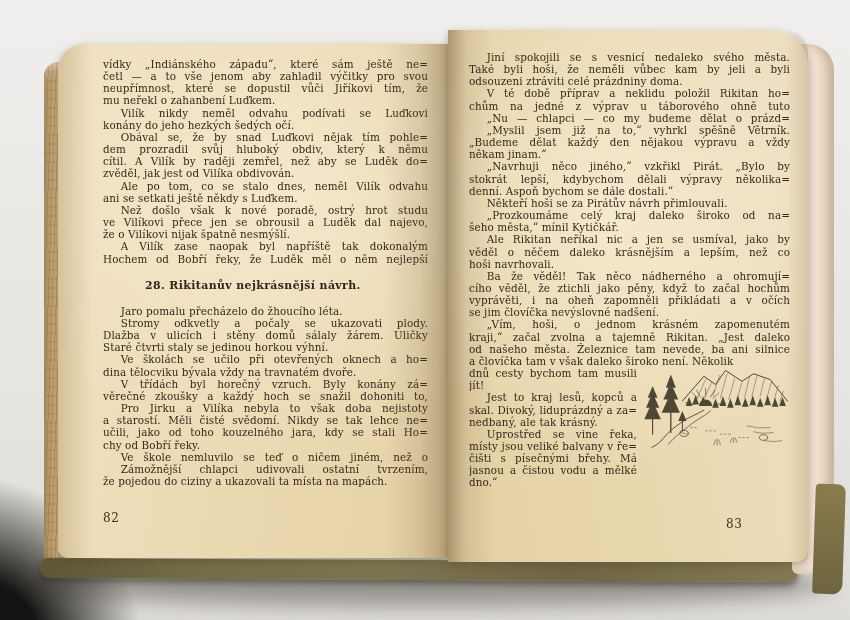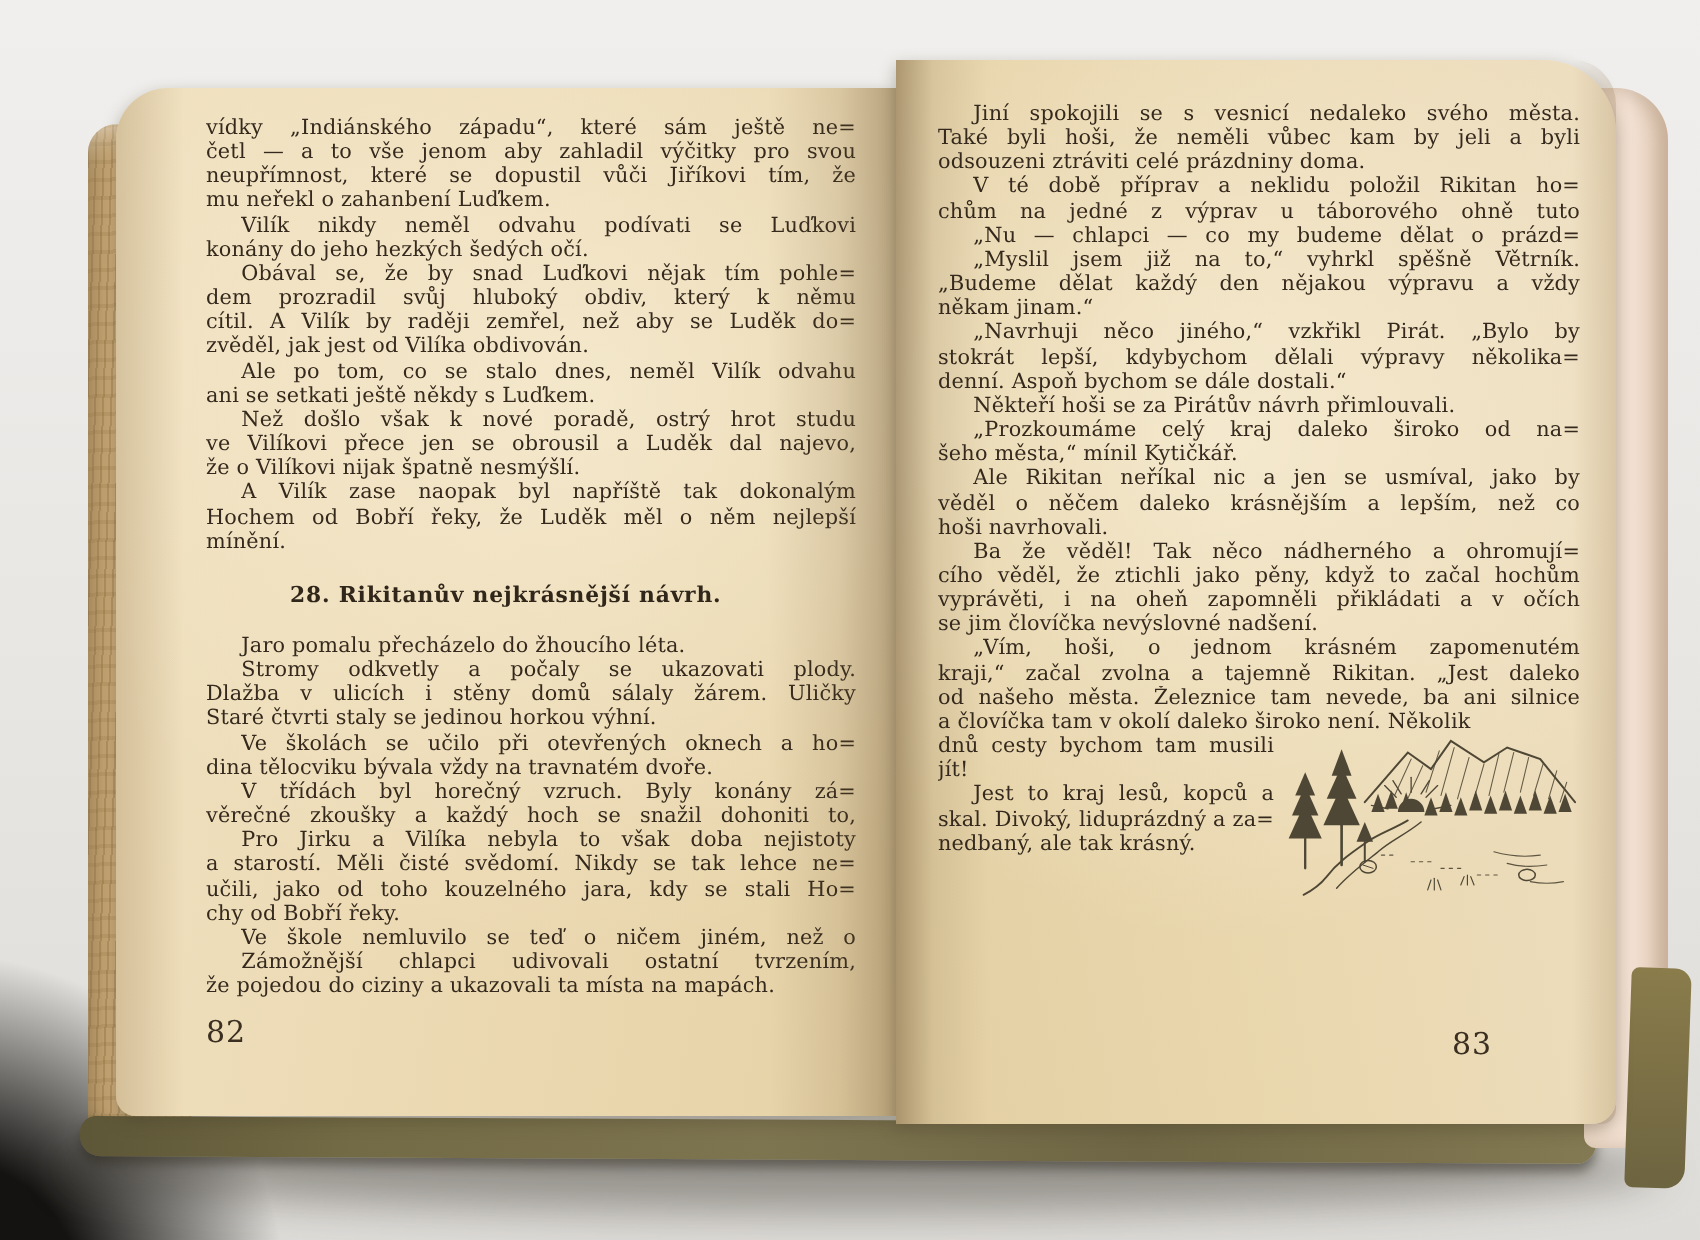--- a/index.html
+++ b/index.html
@@ -100,21 +100,21 @@
   .tline{text-align:justify;text-align-last:justify;white-space:normal;overflow:hidden;}
   .tline.lastline{text-align-last:left;}
   .para{margin:0;}
   .para.indent .tline:first-child{text-indent:1.7em;}
 
   .heading{
     font-size:10.9px;font-weight:bold;letter-spacing:.4px;
     margin:15px 0 13px 0;padding-left:42px;color:#30261a;
   }
 
-  .pagenum{position:absolute;font-size:15px;color:#3a2f21;letter-spacing:.5px;}
+  .pagenum{position:absolute;font-size:12px;color:#3a2f21;letter-spacing:.5px;}
   .pn-left{left:45px;bottom:33px;}
   .pn-right{left:278px;bottom:31px;}
 
   
   .wrap-row{display:flex;align-items:flex-start;}
   .narrowcol{width:168px;flex:0 0 168px;}
   .illustration{flex:1;margin:-4px 0 0 4px;}
   .illustration svg{display:block;width:100%;height:auto;}
 </style>
 </head>
@@ -153,21 +153,20 @@
             <div class="tline lastline">ani se setkati ještě někdy s Luďkem.</div>
           </div>
           <div class="para indent">
             <div class="tline">Než došlo však k nové poradě, ostrý hrot studu</div>
             <div class="tline">ve Vilíkovi přece jen se obrousil a Luděk dal najevo,</div>
             <div class="tline lastline">že o Vilíkovi nijak špatně nesmýšlí.</div>
           </div>
           <div class="para indent">
             <div class="tline">A Vilík zase naopak byl napříště tak dokonalým</div>
             <div class="tline">Hochem od Bobří řeky, že Luděk měl o něm nejlepší</div>
-            <div class="tline lastline">mínění.</div>
           </div>
         </div>
       <div class="heading">28. Rikitanův nejkrásnější návrh.</div>
       <div>
           <div class="para indent">
             <div class="tline lastline">Jaro pomalu přecházelo do žhoucího léta.</div>
           </div>
           <div class="para indent">
             <div class="tline">Stromy odkvetly a počaly se ukazovati plody.</div>
             <div class="tline">Dlažba v ulicích i stěny domů sálaly žárem. Uličky</div>
@@ -239,33 +238,40 @@
           <div class="para indent">
             <div class="tline">Ba že věděl! Tak něco nádherného a ohromují=</div>
             <div class="tline">cího věděl, že ztichli jako pěny, když to začal hochům</div>
             <div class="tline">vyprávěti, i na oheň zapomněli přikládati a v očích</div>
             <div class="tline lastline">se jim človíčka nevýslovné nadšení.</div>
           </div>
           <div class="para indent">
             <div class="tline">„Vím, hoši, o jednom krásném zapomenutém</div>
             <div class="tline">kraji,“ začal zvolna a tajemně Rikitan. „Jest daleko</div>
             <div class="tline">od našeho města. Železnice tam nevede, ba ani silnice</div>
-            <div class="tline lastline">a človíčka tam v okolí daleko široko není. Několik</div>
+            <div class="tline lastline">a človíčka tam v však daleko široko není. Několik</div>
           </div>
         </div>
       <div class="wrap-row">
         <div class="narrowcol">
             <div class="para">
               <div class="tline">dnů cesty bychom tam musili</div>
               <div class="tline lastline">jít!</div>
             </div>
             <div class="para indent">
               <div class="tline">Jest to kraj lesů, kopců a</div>
               <div class="tline">skal. Divoký, liduprázdný a za=</div>
               <div class="tline lastline">nedbaný, ale tak krásný.</div>
+            </div>
+            <div class="para indent">
+              <div class="tline">Uprostřed se vine řeka,</div>
+              <div class="tline">místy jsou veliké balvany v ře=</div>
+              <div class="tline">čišti s písečnými břehy. Má</div>
+              <div class="tline">jasnou a čistou vodu a mělké</div>
+              <div class="tline lastline">dno.“</div>
             </div>
           </div>
         <div class="illustration">
           <svg viewBox="0 0 180 104" xmlns="http://www.w3.org/2000/svg">
             <g stroke="#4e4735" fill="none" stroke-width="1" stroke-linecap="round">
 
               <path d="M50 46 L76 16 L90 26 L102 9 L122 22 L136 13 L156 20 L177 46" stroke-width="1.2"></path>
 
               <g stroke-width="0.65" opacity="0.85">
                 <path d="M78 20 L68 42"></path>

